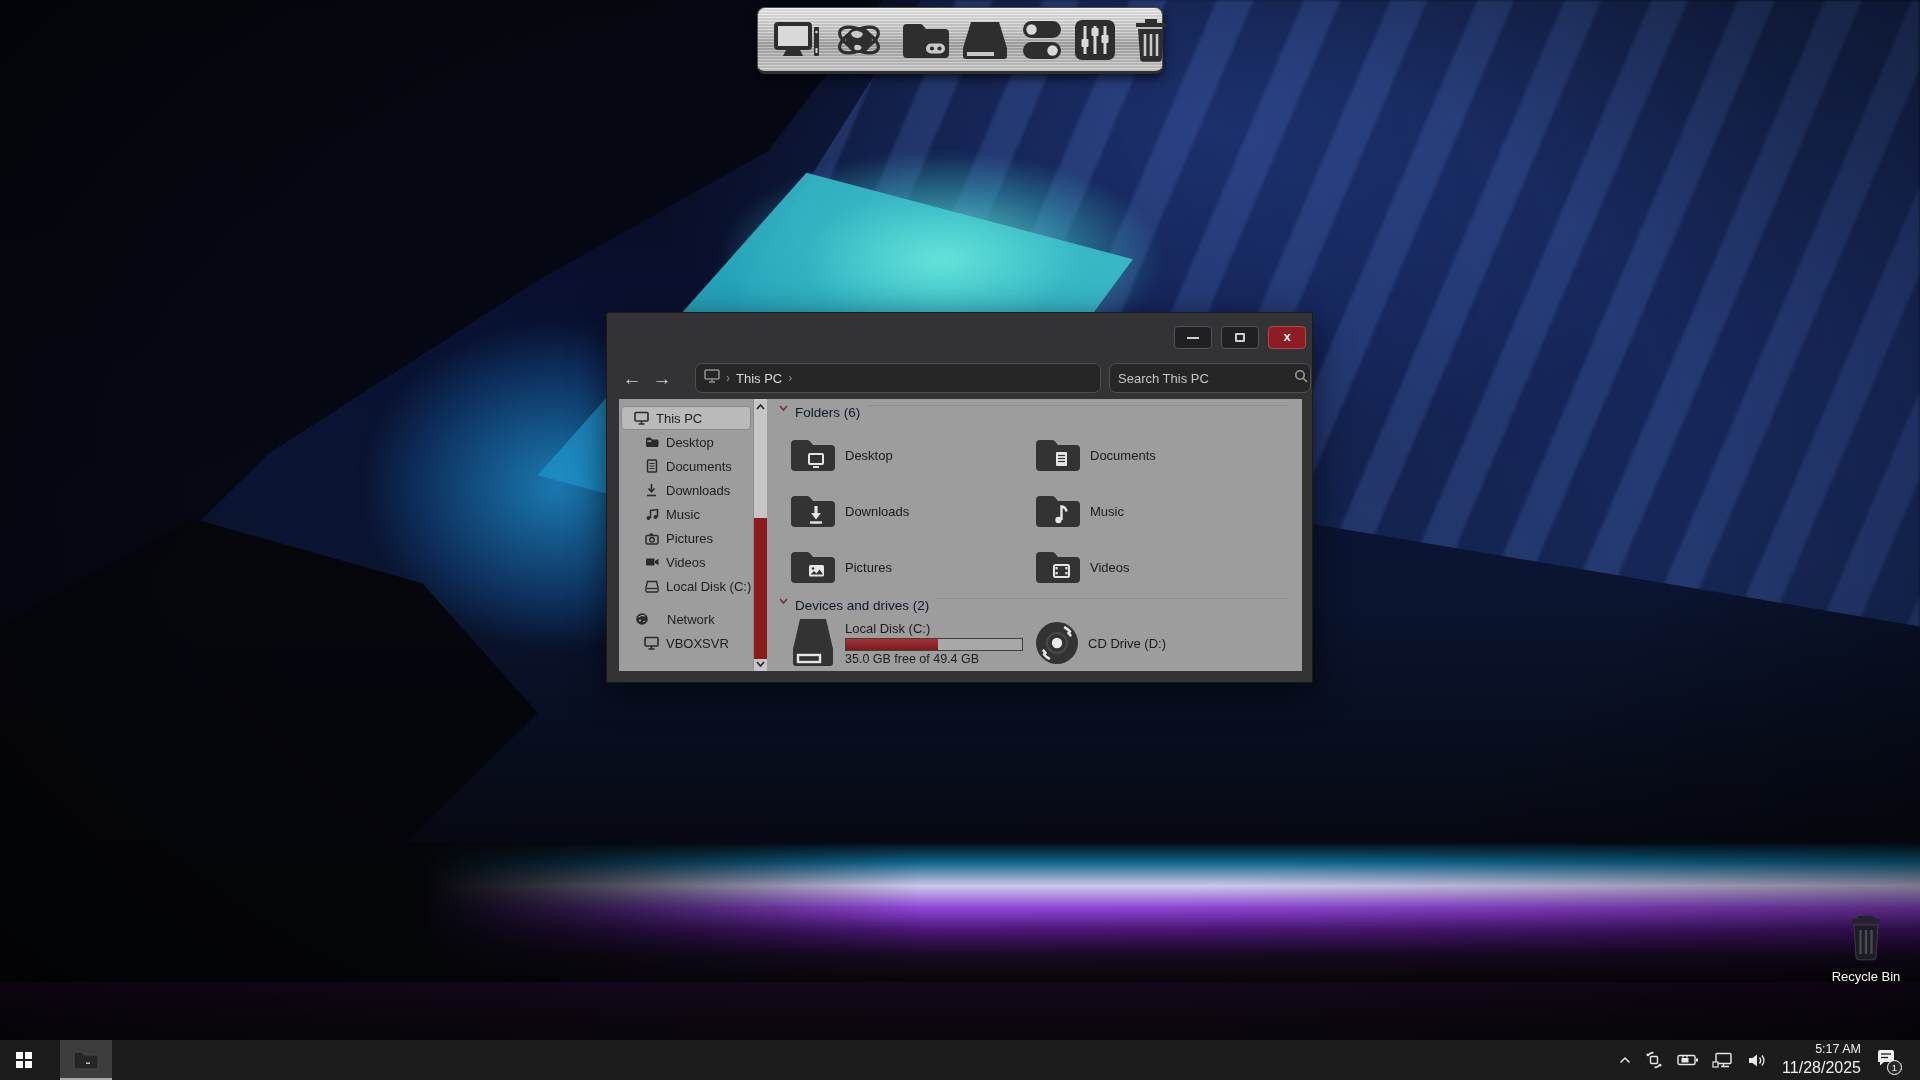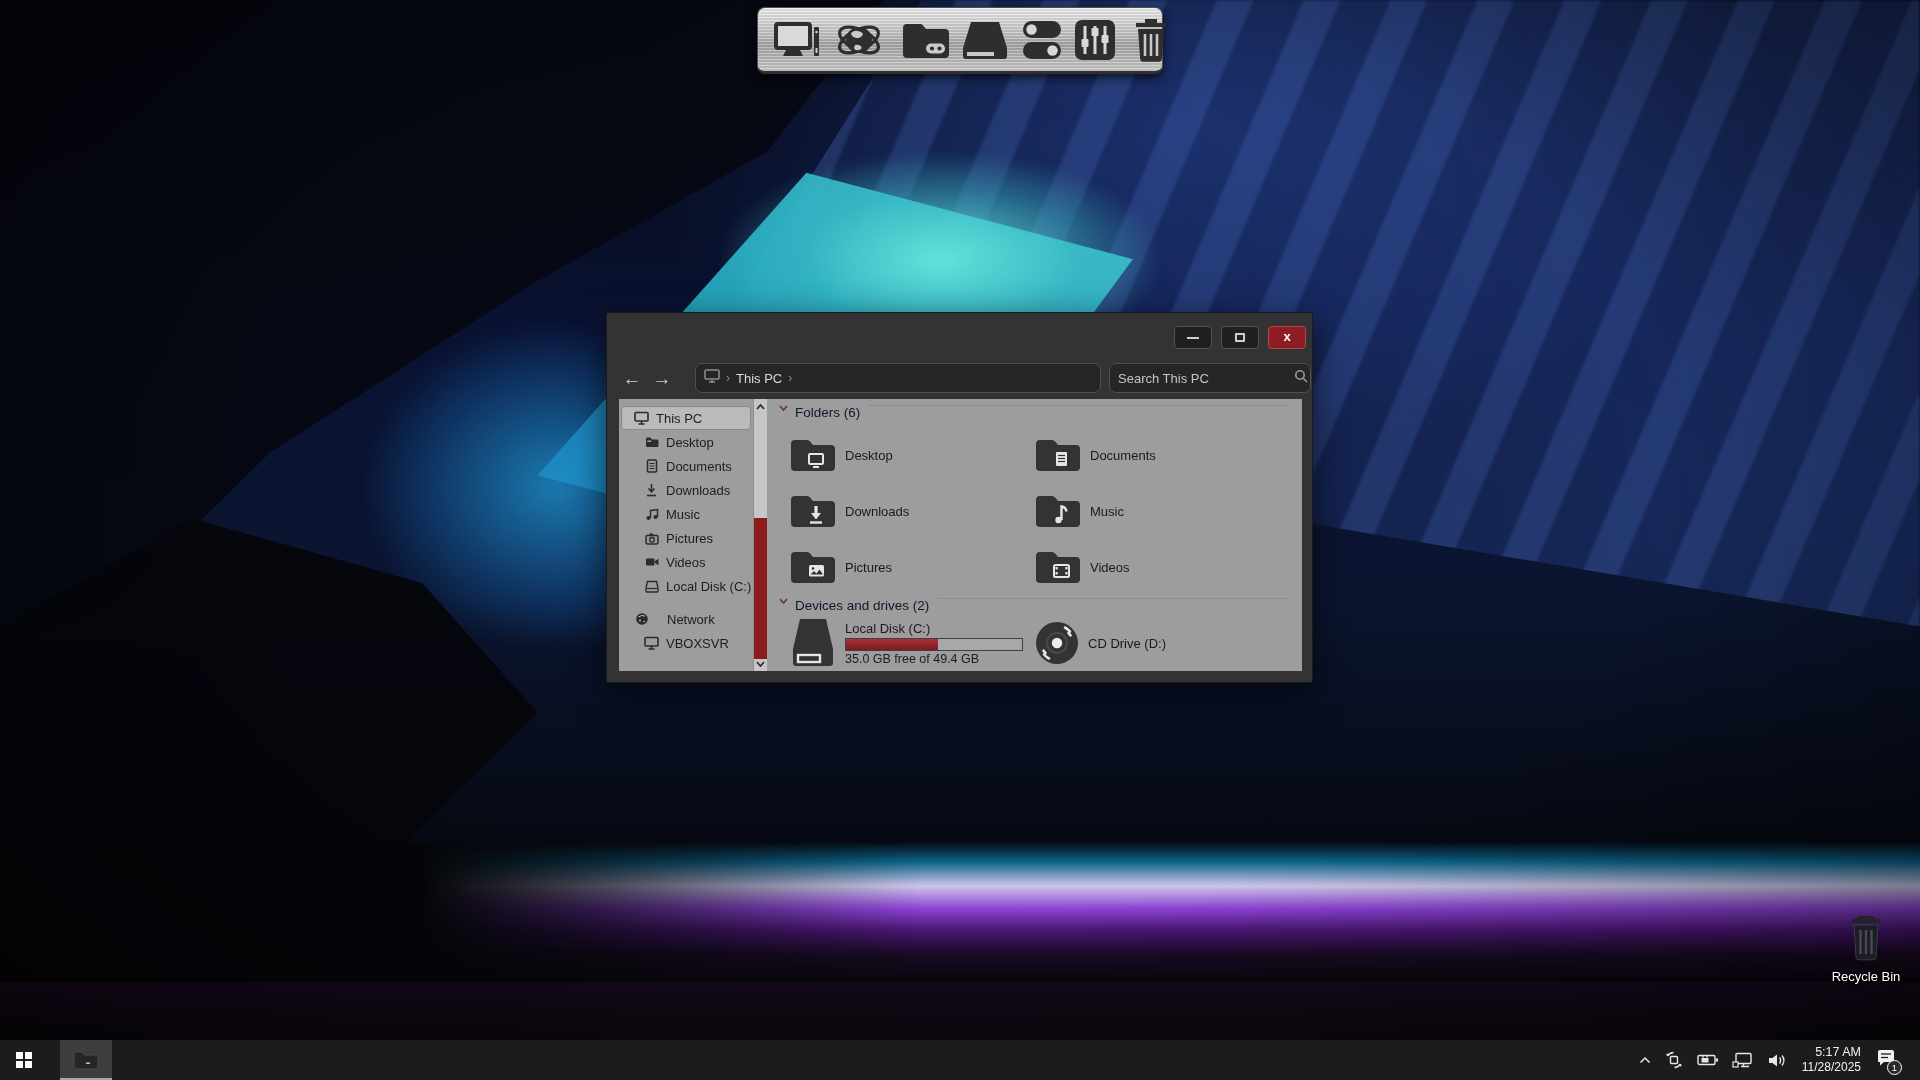--- a/index.html
+++ b/index.html
@@ -111,21 +111,21 @@
   .tb-start { width:48px; display:flex; align-items:center; justify-content:center; cursor:pointer; }
   .win-logo { width:16px; height:16px; display:grid; grid-template-columns:7px 7px; grid-template-rows:7px 7px; gap:2px; }
   .win-logo span { background:#fff; }
   .tb-app { width:52px; margin-left:12px; background:#3d3d3d; position:relative; display:flex; align-items:center; justify-content:center; cursor:pointer; }
   .tb-app::after { content:""; position:absolute; left:0; right:0; bottom:0; height:2px; background:#a8a8a8; }
   .tb-spacer { flex:1; }
   .tray { display:flex; align-items:center; gap:9px; padding-right:4px; }
   .tray-ic { display:flex; align-items:center; justify-content:center; cursor:pointer; padding:2px; }
   .tb-clock { text-align:right; color:#f0f0f0; line-height:1.25; cursor:pointer; padding:0 4px; }
   .tb-time { font-size:12.5px; }
-  .tb-date { font-size:12px; }
+  .tb-date { font-size:16px; }
   .tb-action { position:relative; cursor:pointer; padding:2px 6px 2px 2px; }
   .ac-badge { position:absolute; right:0; bottom:-2px; width:15px; height:15px; border-radius:50%;
       background:#2a2a2a; border:1.5px solid #fff; color:#fff; font-size:9.5px;
       display:flex; align-items:center; justify-content:center; }
   .tb-showdesk { width:5px; border-left:1px solid #5a5a5a; cursor:pointer; }
 </style>
 </head>
 <body>
 
 <div class="screen">

